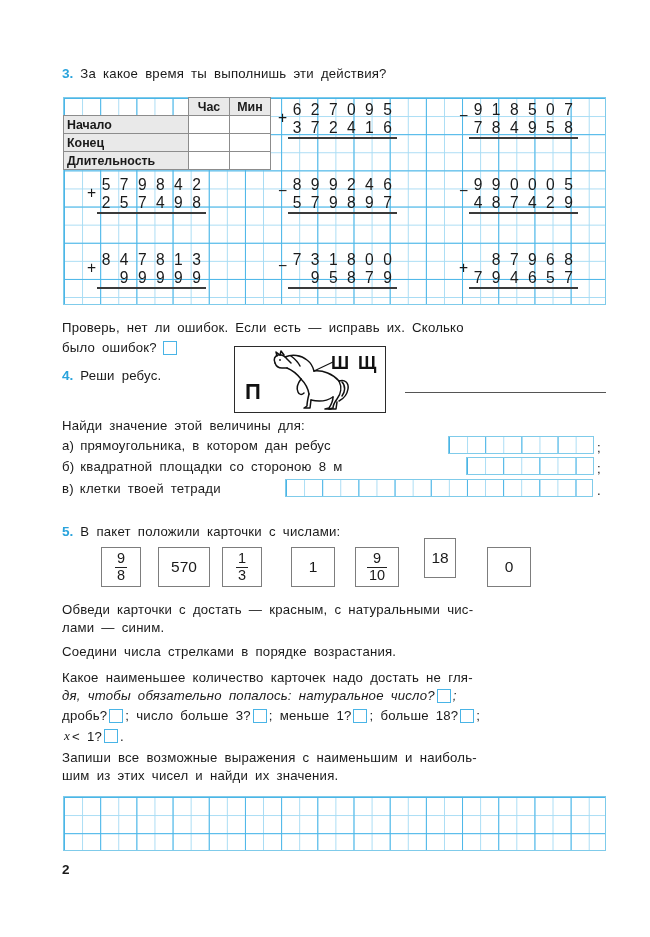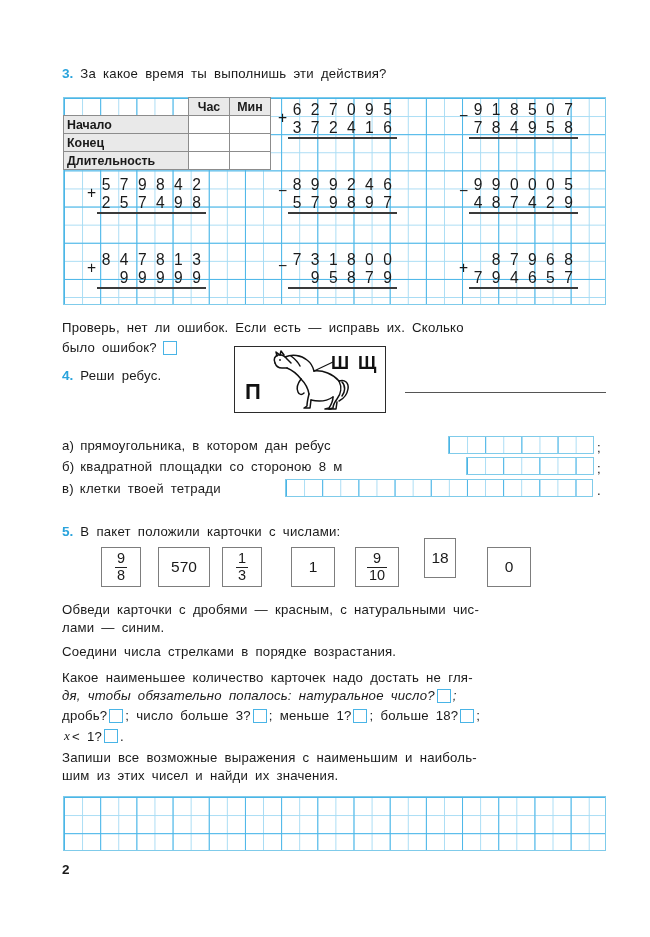--- a/index.html
+++ b/index.html
@@ -303,20 +303,21 @@
 
         <path d="M74 31 C80 29 84 33 83 39 C82 45 78 49 74 51"></path>
         <path d="M77 32 C81 36 80 42 77 46"></path>
 
         <path d="M49 21 L68 12" stroke-width="1.1"></path>
       </g>
     </svg>
   </div>
   <div class="ruleline" style="left:405px;top:392px;width:201px;"></div>
 
+  <div class="txt sp" style="position:absolute;left:62px;top:418px;">Найди  значение  этой  величины  для:</div>
 
   <div class="row" style="position:absolute;left:62px;top:438px;">
     <span class="txt">а)</span>
     <span class="txt sp" style="margin-left:6px;">прямоугольника,  в  котором  дан  ребус</span>
   </div>
   <div class="strip" style="left:448px;top:436px;width:145.6px;height:18px;"></div>
   <span class="txt" style="position:absolute;left:597px;top:440px;">;</span>
 
   <div class="row" style="position:absolute;left:62px;top:459px;">
     <span class="txt">б)</span>
@@ -363,21 +364,21 @@
         </span>
       </div>
       <div class="card" style="left: 424px; top: 538px; width: 32px; height: 40px;">
         <span class="intnum">18</span>
       </div>
       <div class="card" style="left: 487px; top: 547px; width: 44px; height: 40px;">
         <span class="intnum">0</span>
       </div>
     </div>
 
-  <div class="txt sp" style="position:absolute;left:62px;top:602px;">Обведи  карточки  с  дробями  —  красным,   с  натуральными  чис-</div>
+  <div class="txt sp" style="position:absolute;left:62px;top:602px;">Обведи  карточки  с  достать  —  красным,   с  натуральными  чис-</div>
   <div class="txt sp" style="position:absolute;left:62px;top:620px;">лами  —  синим.</div>
   <div class="txt sp" style="position:absolute;left:62px;top:670px;">Какое  наименьшее  количество  карточек  надо  достать  не  гля-</div>
   <div class="txt sp" style="position:absolute;left:62px;top:644px;">Соедини  числа  стрелками  в  порядке  возрастания.</div>
 
   <div class="row" style="position:absolute;left:62px;top:688px;font-style:italic;">
     <span class="txt sp">дя,  чтобы  обязательно  попалось:  натуральное  число?</span>
     <span class="sqbox"></span>
     <span class="txt">;</span>
   </div>
 

